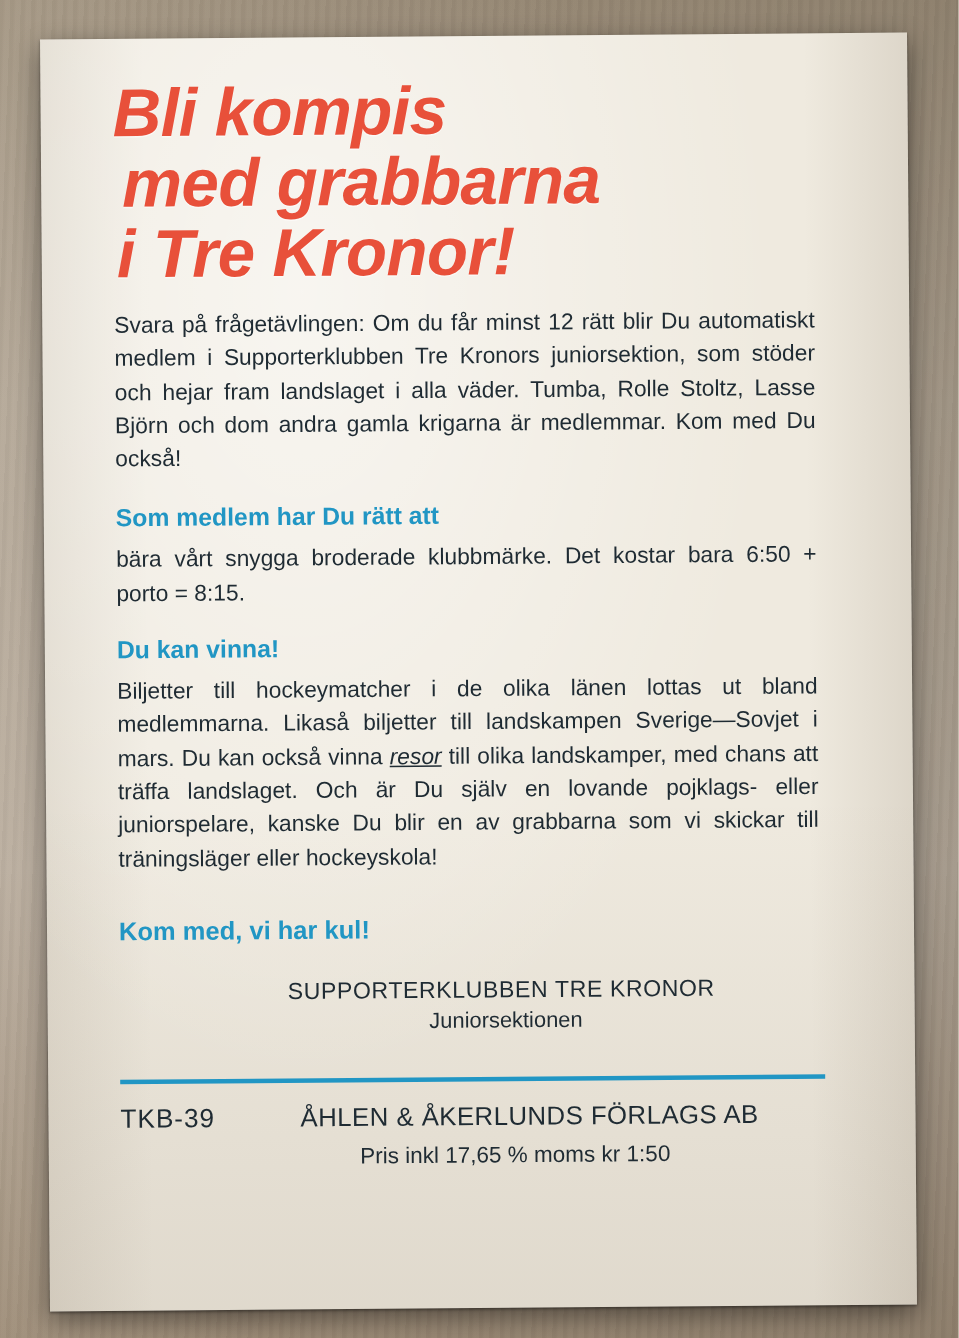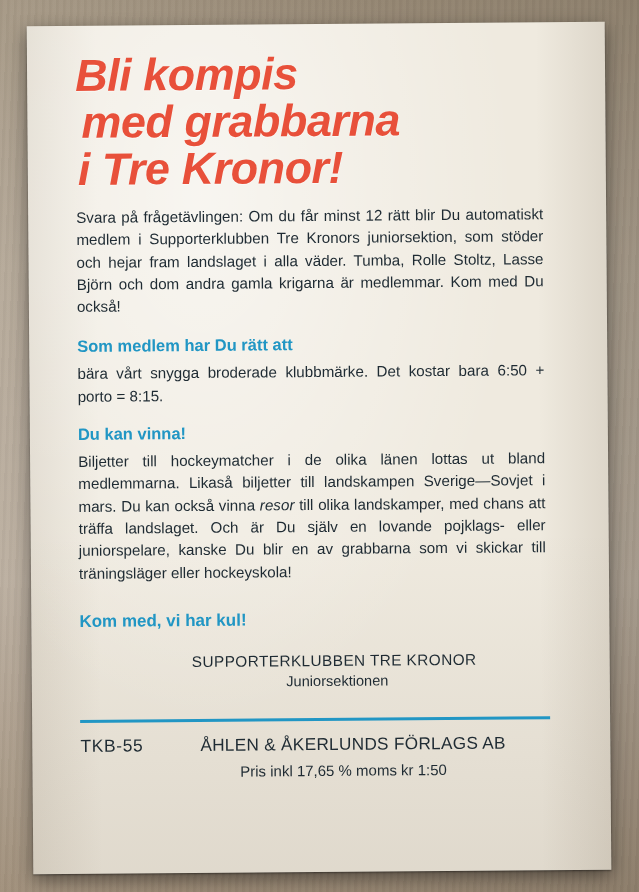--- a/index.html
+++ b/index.html
@@ -99,21 +99,21 @@
   }
   .sub-head.tight { margin-top: 16px; }
 
   .kom-med {
     color: #2196c4;
     font-weight: bold;
     font-size: 17px;
     margin: 27px 0 0 0;
   }
 
-  em.res { font-style: italic; }
+  em.res { font-style: italic; text-decoration: underline; }
 
   .signature {
     margin-top: 22px;
     width: 467px;
     text-align: center;
     color: #1f2b33;
   }
   .sig-line1 {
     font-size: 15.4px;
     letter-spacing: 0.4px;
@@ -185,19 +185,19 @@
     <div class="kom-med">Kom med, vi har kul!</div>
 
     <div class="signature">
       <div class="sig-line1">SUPPORTERKLUBBEN TRE KRONOR</div>
       <div class="sig-line2">Juniorsektionen</div>
     </div>
 
     <div class="rule"></div>
 
     <div class="footer-row">
-      <div class="footer-code">TKB-55</div>
+      <div class="footer-code">TKB-39</div>
       <div class="footer-pub">ÅHLEN &amp; ÅKERLUNDS FÖRLAGS AB</div>
     </div>
     <div class="footer-price">Pris inkl 17,65 % moms kr 1:50</div>
 
   </div>
 </div>
 
 </body></html>

